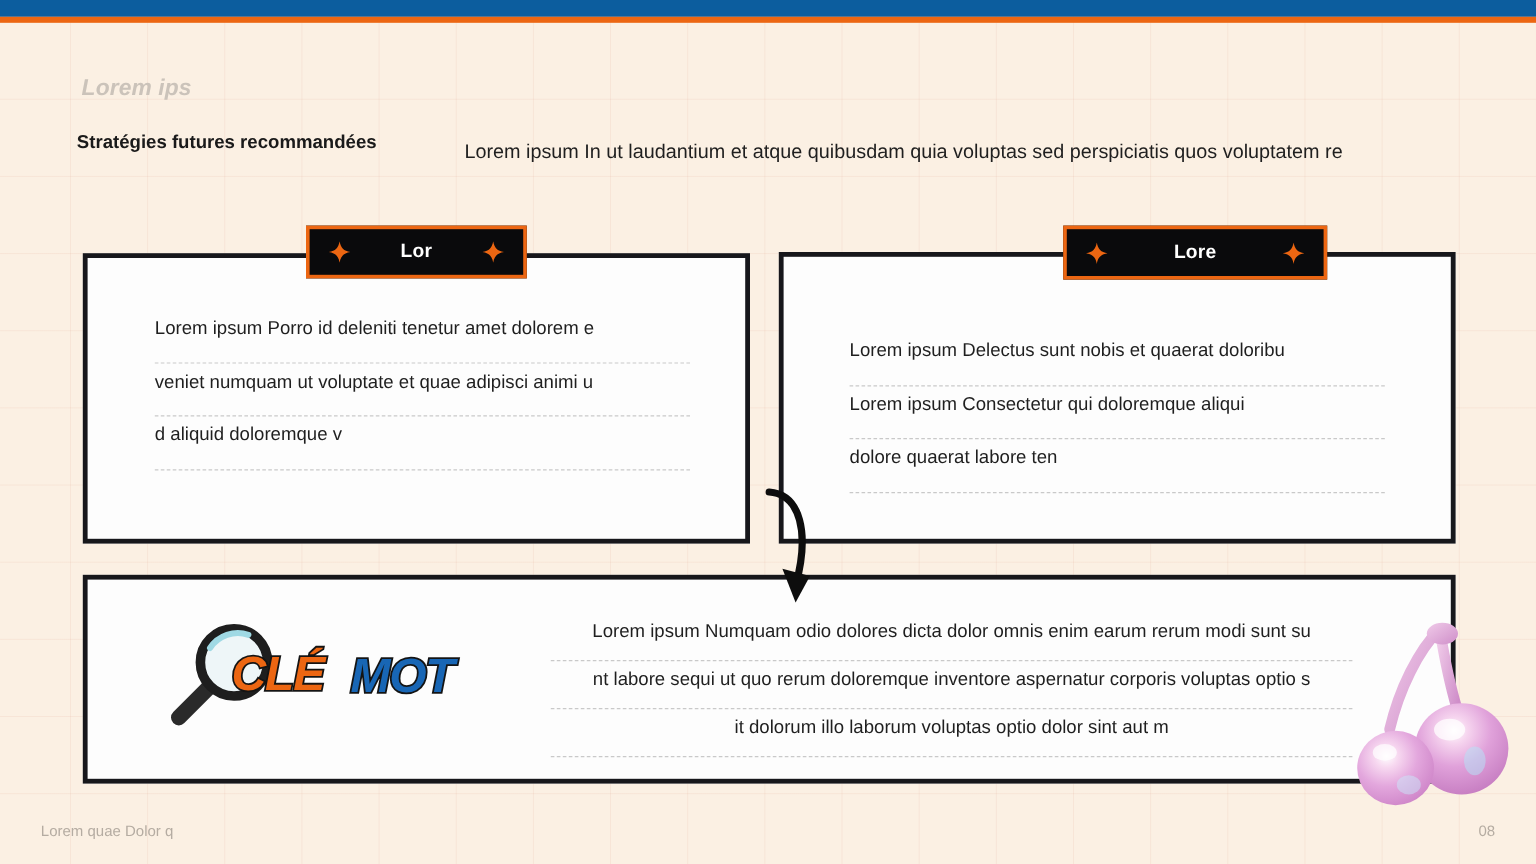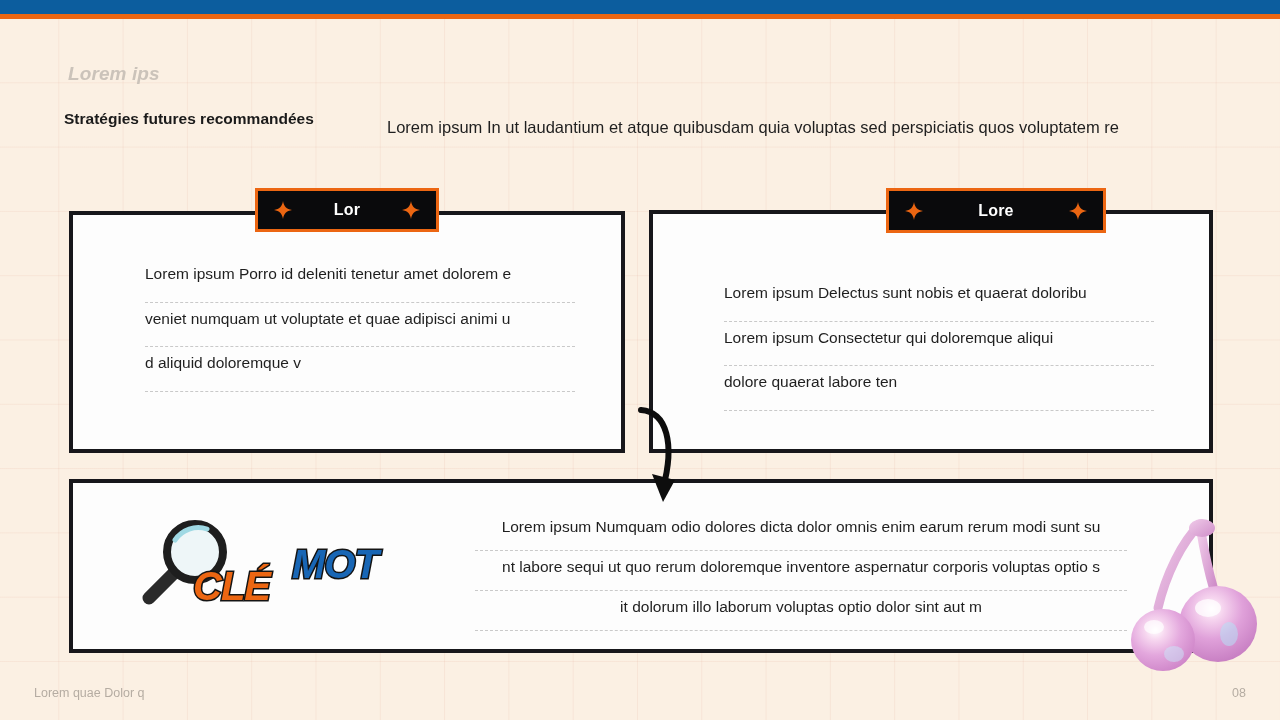--- a/index.html
+++ b/index.html
@@ -118,21 +118,20 @@
   .rows-right  { left: 708px; top: 277px; width: 446px; }
   .rows-bottom { left: 459px; top: 511px; width: 668px; }
 
   .row {
     border-bottom: 1px dashed #c9c9c9;
     font-size: 15.5px;
     color: #1f1f1f;
     white-space: nowrap;
     line-height: 1;
     box-sizing: border-box;
-    margin-left: 16px;
   }
   .rows-left .row   { height: 44.5px; padding-top: 8px; }
   .rows-right .row  { height: 44.5px; padding-top: 8px; }
   .rows-bottom .row { height: 40px;   padding-top: 8px; text-align: center; }
 
   
   .arrow {
     position: absolute;
     left: 625px; top: 402px;
     width: 70px; height: 115px;
@@ -152,21 +151,20 @@
     font-weight: bold;
     font-style: italic;
     font-size: 40px;
     letter-spacing: -1px;
     -webkit-text-stroke: 3px #141414;
     paint-order: stroke fill;
   }
   .kw-cle {
     left: 58px; top: 22px;
     color: #ec6612;
-    margin-top: 24px;
   }
   .kw-mot {
     left: 157px; top: 24px;
     color: #1866b5;
   }
 
   
   .cherries {
     position: absolute;
     left: 1130px; top: 512px;

